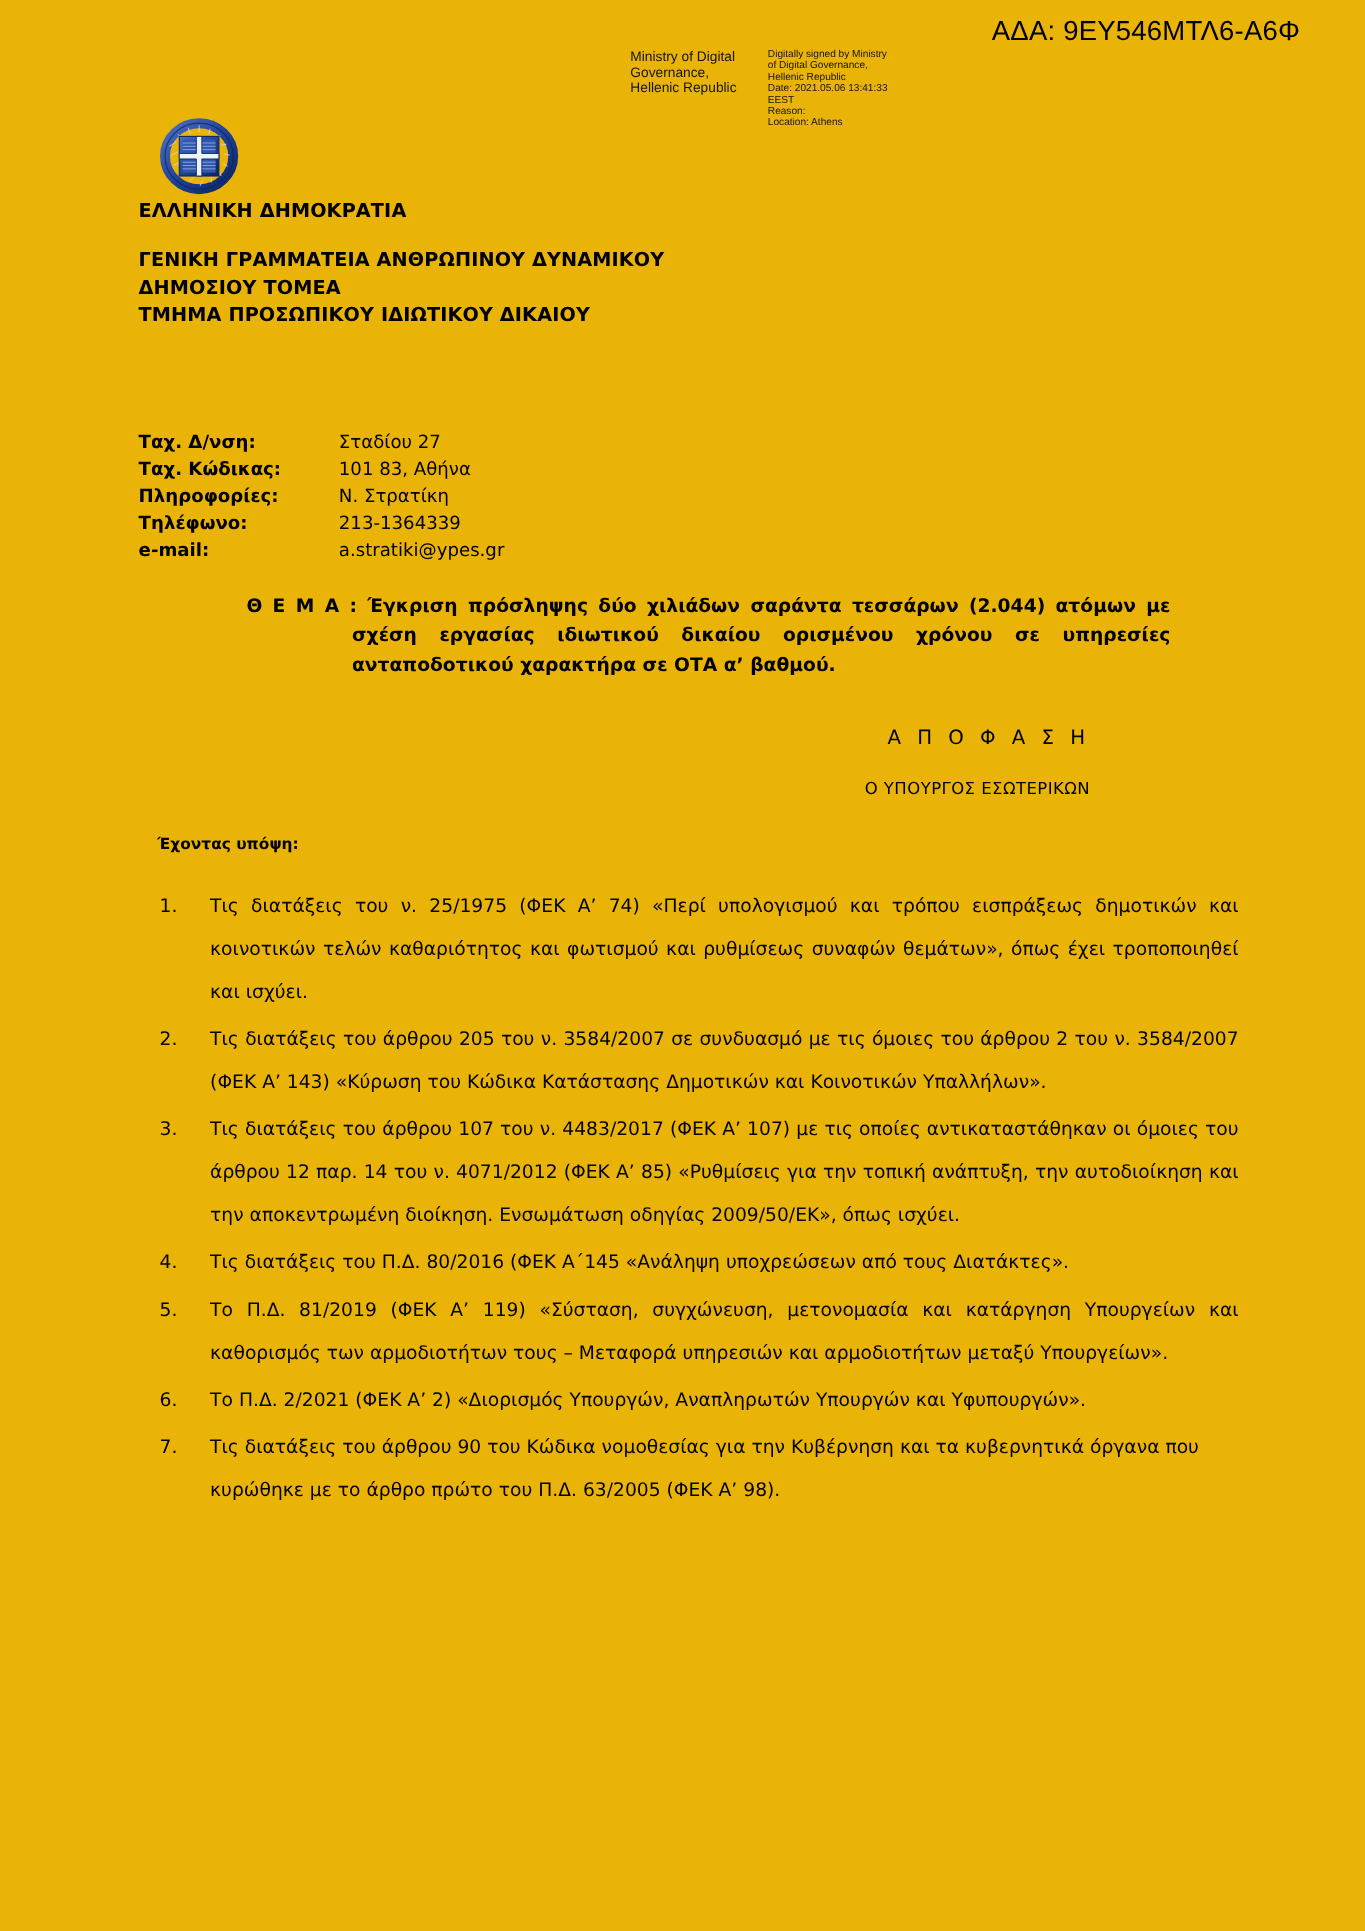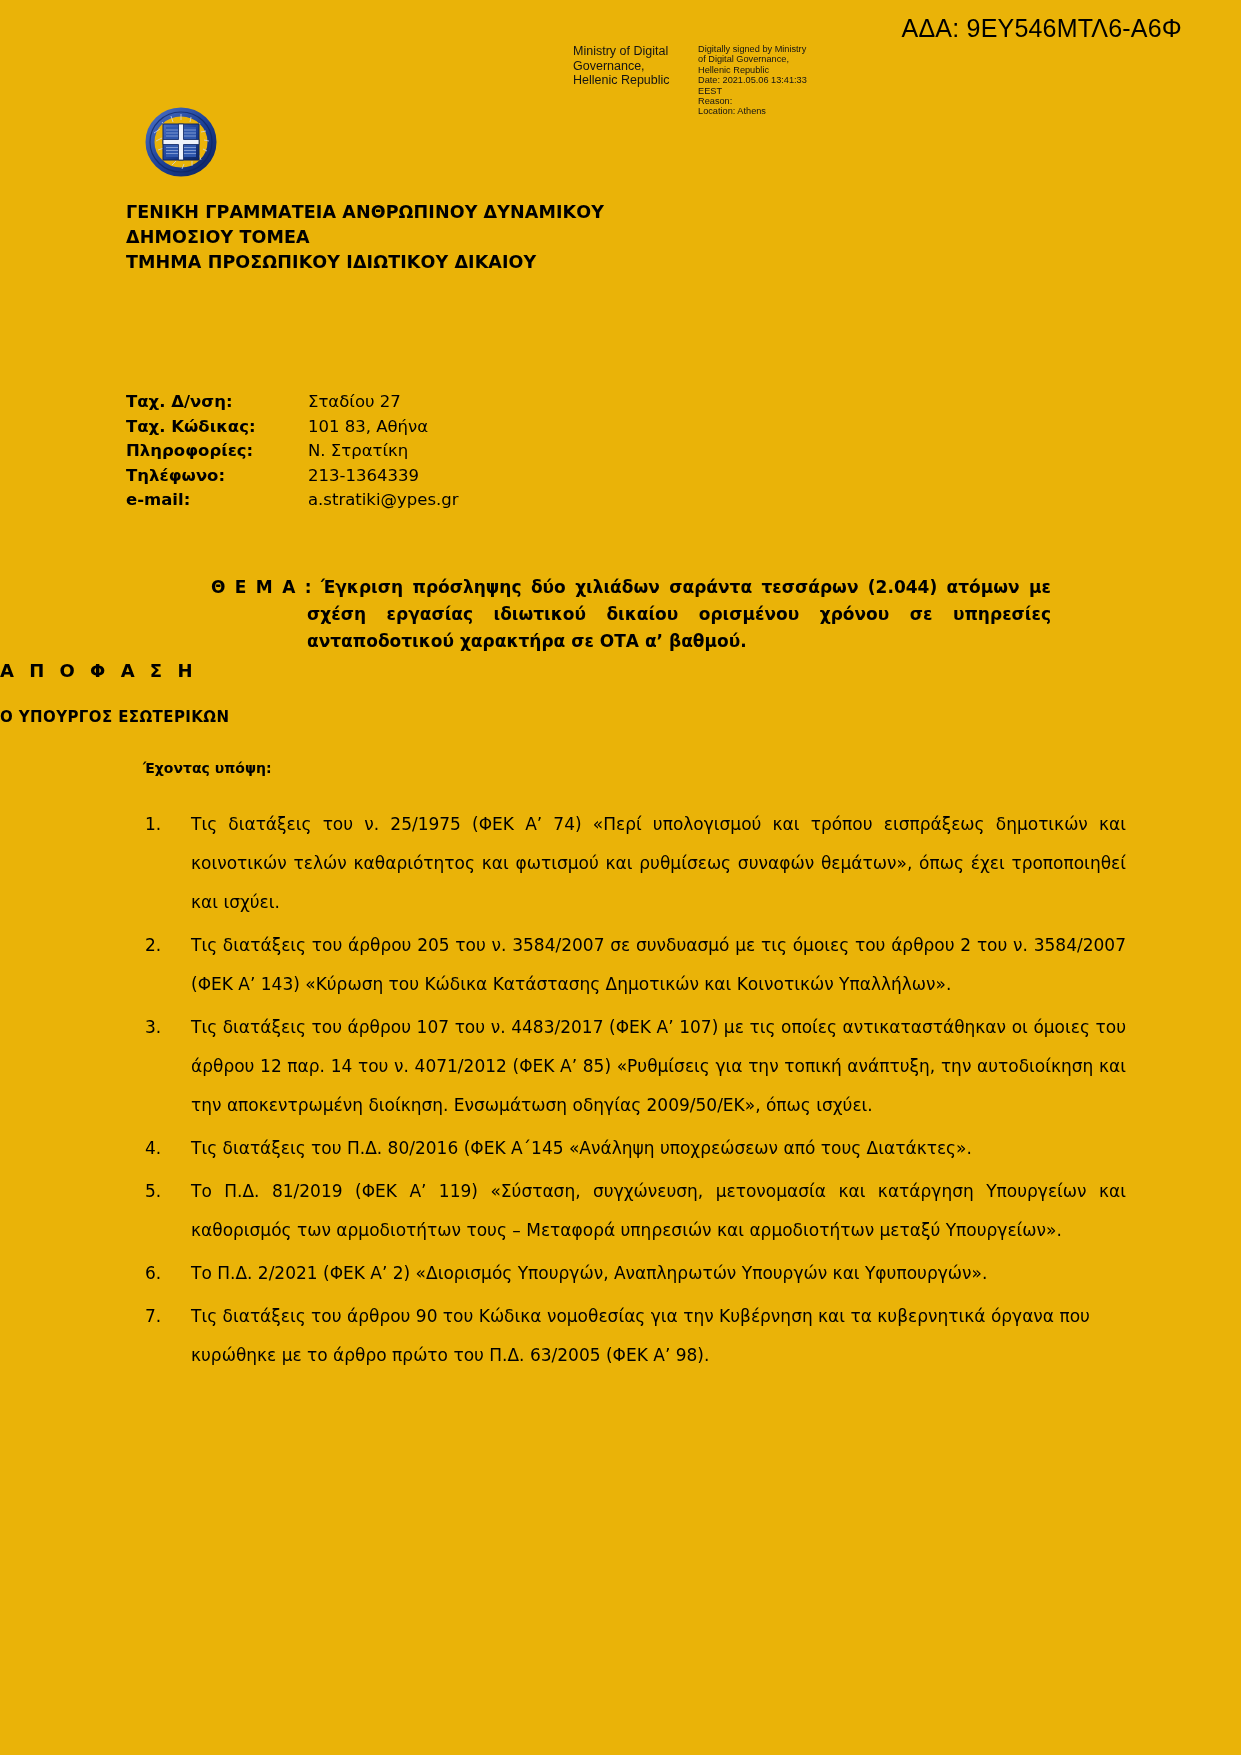--- a/index.html
+++ b/index.html
@@ -106,44 +106,43 @@
   .contact td.k {
     font-weight: bold;
     width: 182px;
     white-space: nowrap;
   }
   .contact td.v { font-weight: normal; }
 
   
   .subject {
     position: absolute;
-    left: 211px;
+    left: 224px;
     top: 538px;
     width: 840px;
     font-weight: bold;
     font-size: 17px;
     line-height: 27px;
     text-align: justify;
-    margin-top: 36px;
   }
   .subject .label { white-space: nowrap; }
   .subject-body {
     display: block;
     padding-left: 96px;
     text-indent: -96px;
     text-align: justify;
   }
 
   
   .center-title {
     position: absolute;
     left: 0;
     width: 991px;
-    text-align: left;
-    font-weight: bold;
+    text-align: right;
+    font-weight: normal;
   }
   .t-apofasi {
     top: 660px;
     font-size: 18px;
     letter-spacing: 4.5px;
   }
   .t-minister {
     top: 708px;
     font-size: 15px;
     letter-spacing: 0.4px;
@@ -234,20 +233,21 @@
         <rect x="39.5" y="41.5" width="12.5" height="12.5" fill="#2f57ad"></rect>
         <g stroke="#9fb4e2" stroke-width="0.7">
           <path d="M22 27 H34.5 M22 30 H34.5 M22 33 H34.5 M39.5 27 H52 M39.5 30 H52 M39.5 33 H52 M22 44.5 H34.5 M22 47.5 H34.5 M22 50.5 H34.5 M39.5 44.5 H52 M39.5 47.5 H52 M39.5 50.5 H52"></path>
         </g>
         <path d="M34.5 21 h5 v15.5 H55 v5 H39.5 V57 h-5 V41.5 H19 v-5 h15.5 Z" fill="#eef2fb" stroke="#0d2461" stroke-width="0.8"></path>
       </g>
     </svg>
   </div>
 
   <div class="hdr-left">
+    <div>ΕΛΛΗΝΙΚΗ ΔΗΜΟΚΡΑΤΙΑ</div>
     <div class="hdr-gap"></div>
     <div>ΓΕΝΙΚΗ ΓΡΑΜΜΑΤΕΙΑ ΑΝΘΡΩΠΙΝΟΥ ΔΥΝΑΜΙΚΟΥ</div>
     <div>ΔΗΜΟΣΙΟΥ ΤΟΜΕΑ</div>
     <div>ΤΜΗΜΑ ΠΡΟΣΩΠΙΚΟΥ ΙΔΙΩΤΙΚΟΥ ΔΙΚΑΙΟΥ</div>
   </div>
 
 
   <div class="contact">
     <table>
       <tbody>

